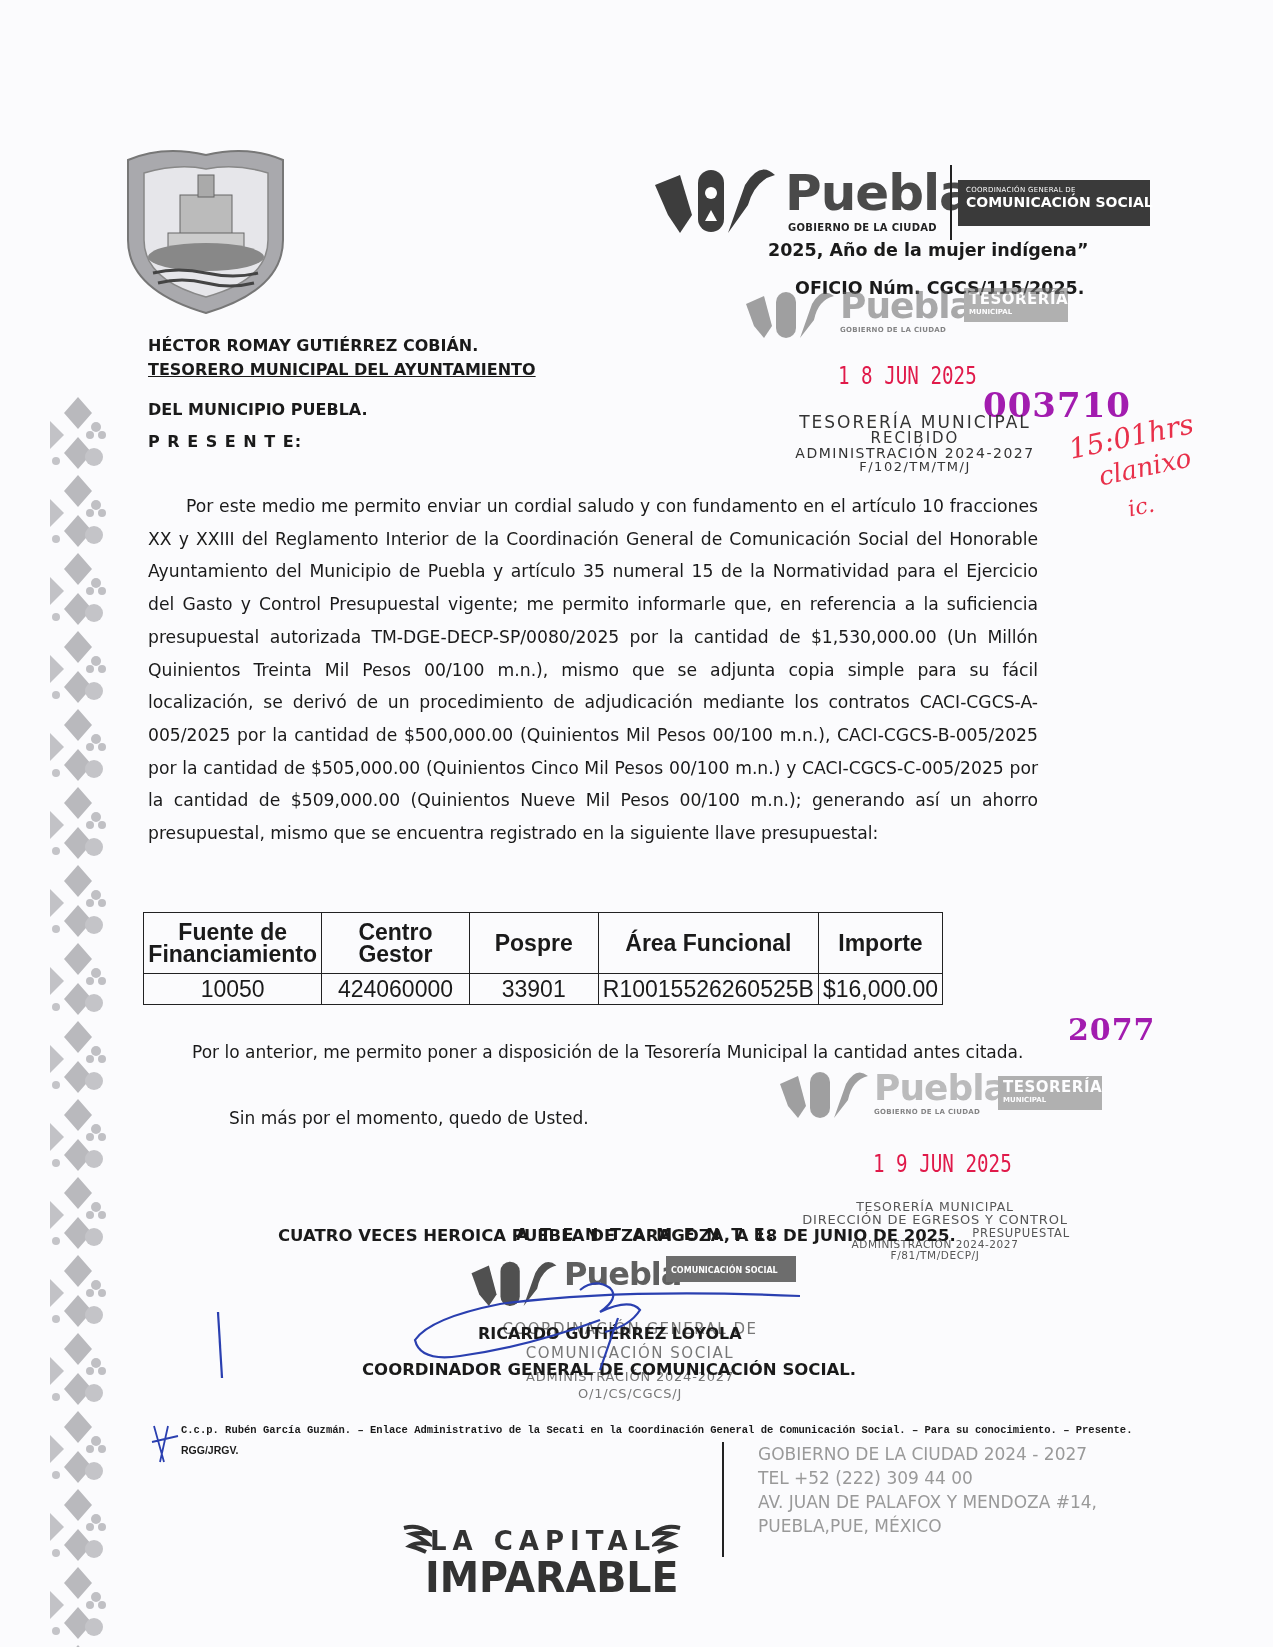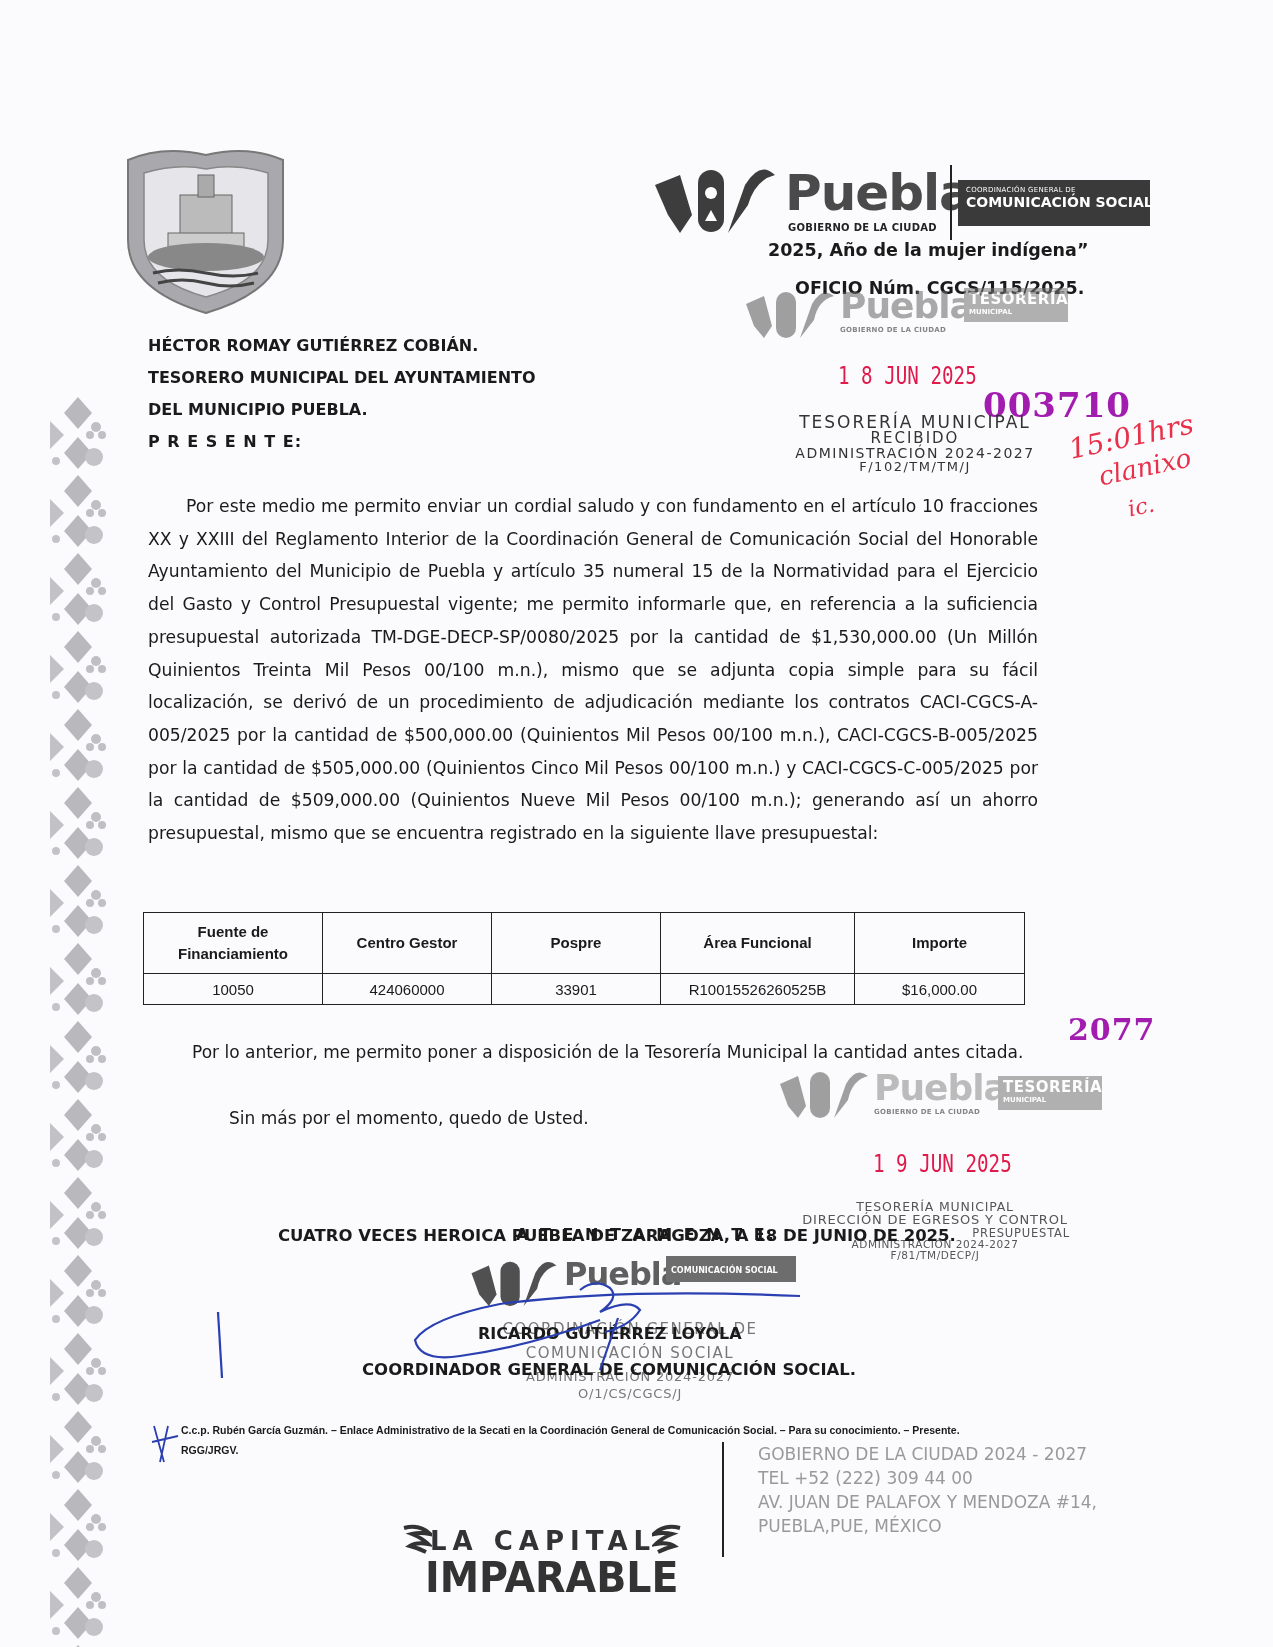--- a/index.html
+++ b/index.html
@@ -41,32 +41,32 @@
   .date-stamp { position: absolute; color: #e01a4a; font-family: "DejaVu Sans Mono", monospace; font-size: 24px; transform: scaleX(0.8); transform-origin: left; white-space: nowrap; }
   .folio { position: absolute; color: #a21caf; font-family: "DejaVu Serif", serif; font-weight: bold; font-size: 34px; letter-spacing: 1px; }
   .recv-stamp { position: absolute; color: #333; text-align: center; font-family: "DejaVu Sans", sans-serif; line-height: 1.0; }
   .hand { position: absolute; color: #e8304a; font-family: "DejaVu Serif", serif; font-style: italic; }
   .body-text {
     position: absolute; left: 148px; top: 490px; width: 890px;
     font-size: 17.2px; line-height: 32.7px; text-align: justify;
   }
   .body-text .indent { display: inline-block; width: 38px; }
   .budget-table {
-    position: absolute; left: 143px; top: 912px; width: 882px;
-    border-collapse: collapse; font-family: "Liberation Sans", sans-serif; font-size: 15px;
+    position: absolute; left: 143px; top: 912px; width: 800px;
+    border-collapse: collapse; font-family: "Liberation Sans", sans-serif; font-size: 23px;
   }
   .budget-table th, .budget-table td {
     border: 1.5px solid #222; text-align: center; padding: 0 4px;
   }
   .budget-table th { height: 60px; font-weight: bold; line-height: 22px; }
   .budget-table td { height: 30px; }
   .line-p { position: absolute; left: 148px; font-size: 17px; white-space: nowrap; margin-left: 44px; }
   .sign-block { position: absolute; text-align: center; font-weight: bold; white-space: nowrap; }
   .egresos-stamp { position: absolute; color: #555; text-align: center; line-height: 1.05; }
-  .ccp { position: absolute; left: 181px; top: 1424px; font-size: 10.5px; font-weight: bold; white-space: nowrap; font-family: Liberation Sans, sans-serif; }
+  .ccp { position: absolute; left: 181px; top: 1424px; font-size: 10.5px; font-weight: bold; white-space: nowrap; font-family: Liberation Mono, monospace; }
   .rgg { position: absolute; left: 181px; top: 1444px; font-size: 10.5px; font-weight: bold; font-family: "Liberation Sans", sans-serif; }
   .capital-small { position: absolute; left: 430px; top: 1526px; font-size: 26px; font-weight: bold; letter-spacing: 6px; color: #333; white-space: nowrap; }
   .capital-big { position: absolute; left: 425px; top: 1552px; font-size: 43px; font-weight: bold; color: #333; letter-spacing: 0px; white-space: nowrap; transform: scaleX(0.92); transform-origin: left; }
   .footer-info { position: absolute; left: 758px; top: 1442px; color: #999; font-size: 17px; line-height: 24px; white-space: nowrap; }
   .sig-ink { position: absolute; }
 </style>
 </head>
 <body>
 
 <svg class="border-strip" viewBox="0 0 60 1252" preserveAspectRatio="none">
@@ -136,21 +136,21 @@
   <div style="font-size:17px;letter-spacing:2px;">TESORERÍA MUNICIPAL</div>
   <div style="font-size:15px;letter-spacing:2px;">RECIBIDO</div>
   <div style="font-size:14px;letter-spacing:1.5px;">ADMINISTRACIÓN 2024-2027</div>
   <div style="font-size:13px;letter-spacing:1.5px;">F/102/TM/TM/J</div>
 </div>
 <div class="hand" style="left:1068px;top:420px;font-size:28px;transform:rotate(-12deg);">15:01hrs</div>
 <div class="hand" style="left:1098px;top:452px;font-size:26px;transform:rotate(-12deg);">clanixo</div>
 <div class="hand" style="left:1128px;top:494px;font-size:22px;transform:rotate(-12deg);">ic.</div>
 
 <div class="addr" style="top:336px;">HÉCTOR ROMAY GUTIÉRREZ COBIÁN.</div>
-<div class="addr" style="top:368px;">TESORERO MUNICIPAL DEL AYUNTAMIENTO</div>
+<div class="addr" style="top:360px;text-decoration:underline;">TESORERO MUNICIPAL DEL AYUNTAMIENTO</div>
 <div class="addr" style="top:400px;">DEL MUNICIPIO PUEBLA.</div>
 <div class="addr" style="top:432px;letter-spacing:1px;">P R E S E N T E:</div>
 
 <div class="body-text"><span class="indent"></span><span>Por este medio me permito enviar un cordial saludo y con fundamento en el artículo 10 fracciones XX y XXIII del Reglamento Interior de la Coordinación General de Comunicación Social del Honorable Ayuntamiento del Municipio de Puebla y artículo 35 numeral 15 de la Normatividad para el Ejercicio del Gasto y Control Presupuestal vigente; me permito informarle que, en referencia a la suficiencia presupuestal autorizada TM-DGE-DECP-SP/0080/2025 por la cantidad de $1,530,000.00 (Un Millón Quinientos Treinta Mil Pesos 00/100 m.n.),  mismo que se adjunta copia simple para su fácil localización, se derivó de un procedimiento de adjudicación mediante los contratos CACI-CGCS-A-005/2025 por la cantidad de $500,000.00 (Quinientos Mil Pesos 00/100 m.n.),  CACI-CGCS-B-005/2025 por la cantidad de $505,000.00 (Quinientos Cinco Mil Pesos 00/100 m.n.) y CACI-CGCS-C-005/2025 por la cantidad de $509,000.00 (Quinientos Nueve Mil Pesos 00/100 m.n.); generando así un ahorro presupuestal, mismo que se encuentra registrado en la siguiente llave presupuestal:</span></div>
 
 <table class="budget-table">
   <thead>
     <tr>
       <th style="width:170px;">Fuente de Financiamiento</th>
       <th style="width:160px;">Centro Gestor</th>

